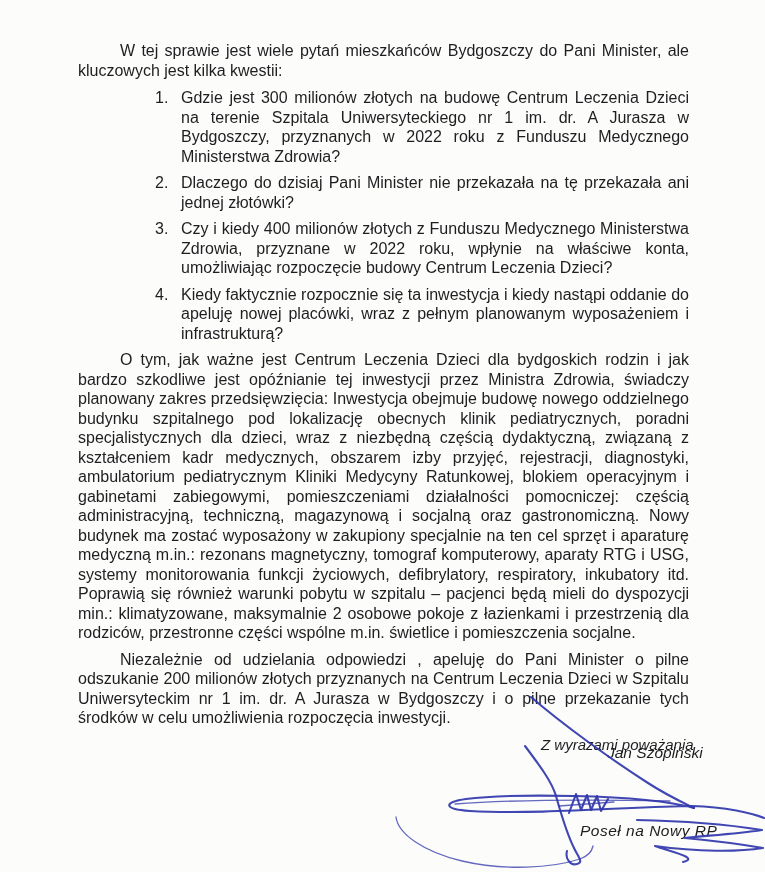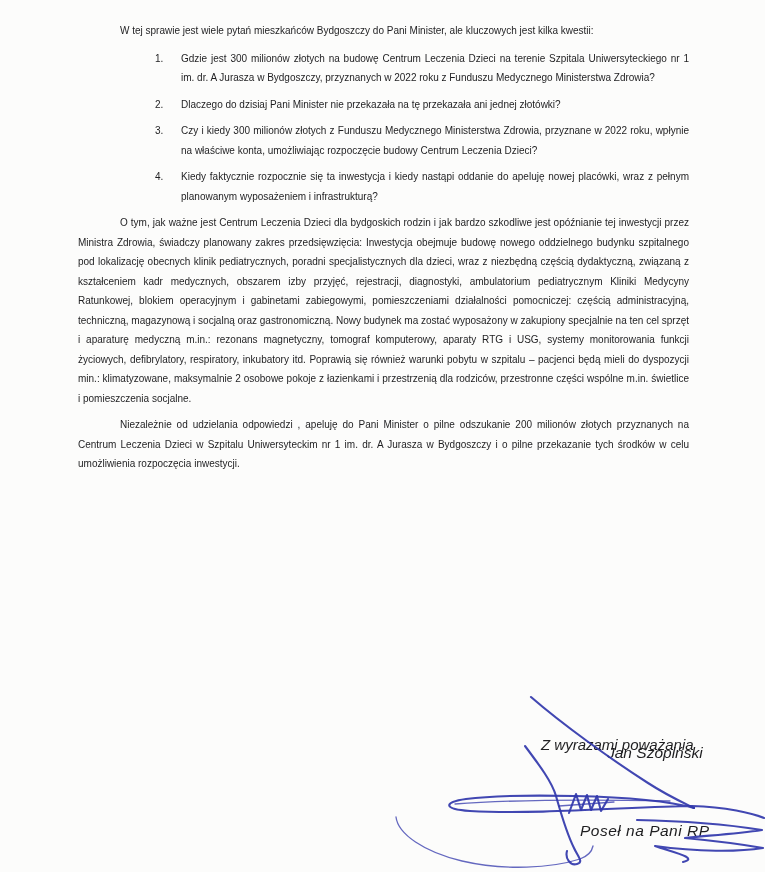--- a/index.html
+++ b/index.html
@@ -18,23 +18,23 @@
   }
   .page {
     position: absolute;
     inset: 0;
     background: var(--paper);
     color: var(--text);
   }
   .content {
     position: absolute;
     left: 78px;
-    top: 21px;
+    top: 41px;
     width: 611px;
-    font-size: 10px;
+    font-size: 16px;
     line-height: 19.5px;
   }
   .para {
     text-align: justify;
     text-indent: 42px;
     margin-bottom: 7px;
   }
   .questions {
     list-style: none;
     margin: 8px 0 1px 77px;
@@ -91,39 +91,39 @@
       <li class="q-item">
         <span class="q-num">1.</span>
         <span class="q-text">Gdzie jest 300 milionów złotych na budowę Centrum Leczenia Dzieci na terenie Szpitala Uniwersyteckiego nr 1 im. dr. A Jurasza w Bydgoszczy, przyznanych w 2022 roku z Funduszu Medycznego Ministerstwa Zdrowia?</span>
       </li>
     <li class="q-item">
         <span class="q-num">2.</span>
         <span class="q-text">Dlaczego do dzisiaj Pani Minister nie przekazała na tę przekazała ani jednej złotówki?</span>
       </li>
         <li class="q-item">
         <span class="q-num">3.</span>
-        <span class="q-text">Czy i kiedy 300 milionów złotych z Funduszu Medycznego Ministerstwa Zdrowia, przyznane w 2022 roku,  wpłynie na właściwe konta, umożliwiając rozpoczęcie budowy Centrum Leczenia Dzieci?</span>
+        <span class="q-text">Czy i kiedy 400 milionów złotych z Funduszu Medycznego Ministerstwa Zdrowia, przyznane w 2022 roku,  wpłynie na właściwe konta, umożliwiając rozpoczęcie budowy Centrum Leczenia Dzieci?</span>
       </li>
         <li class="q-item">
         <span class="q-num">4.</span>
         <span class="q-text">Kiedy faktycznie rozpocznie się ta inwestycja i kiedy nastąpi oddanie do apeluję nowej placówki, wraz z pełnym planowanym wyposażeniem i infrastrukturą?</span>
       </li>
       </ol>
 
     <p class="para">O tym, jak ważne jest Centrum Leczenia Dzieci dla bydgoskich rodzin i jak bardzo szkodliwe jest opóźnianie tej inwestycji przez Ministra Zdrowia, świadczy planowany zakres przedsięwzięcia: Inwestycja obejmuje budowę nowego oddzielnego budynku szpitalnego pod lokalizację obecnych klinik pediatrycznych, poradni specjalistycznych dla dzieci, wraz z niezbędną częścią dydaktyczną, związaną z kształceniem kadr medycznych, obszarem izby przyjęć, rejestracji, diagnostyki, ambulatorium pediatrycznym Kliniki Medycyny Ratunkowej, blokiem operacyjnym i gabinetami zabiegowymi, pomieszczeniami działalności pomocniczej: częścią administracyjną, techniczną, magazynową i socjalną oraz gastronomiczną. Nowy budynek ma zostać wyposażony w zakupiony specjalnie na ten cel sprzęt i aparaturę medyczną m.in.: rezonans magnetyczny, tomograf komputerowy, aparaty RTG i USG, systemy monitorowania funkcji życiowych, defibrylatory, respiratory, inkubatory itd. Poprawią się również warunki pobytu w szpitalu – pacjenci będą mieli do dyspozycji min.: klimatyzowane, maksymalnie 2 osobowe pokoje z łazienkami i przestrzenią dla rodziców, przestronne części wspólne m.in. świetlice i pomieszczenia socjalne.</p>
 
 
     <p class="para">Niezależnie od udzielania odpowiedzi , apeluję do Pani Minister o pilne odszukanie 200 milionów złotych przyznanych na Centrum Leczenia Dzieci w Szpitalu Uniwersyteckim nr 1 im. dr. A Jurasza w Bydgoszczy i o pilne przekazanie tych środków w celu umożliwienia rozpoczęcia inwestycji.</p>
 
   </div>
 
   <div class="closing">
     <span class="line salutation">Z wyrazami poważania</span>
     <span class="line signer-name">Jan Szopiński</span>
-    <span class="line signer-title">Poseł na Pani RP</span>
+    <span class="line signer-title">Poseł na Nowy RP</span>
   </div>
 
   <svg class="ink-svg" viewBox="0 0 765 872" width="765" height="872">
 
     <path d="M531,697 C562,724 612,760 648,783 C668,796 686,804 694,808"></path>
 
     <path d="M694,808 C640,793 505,794 466,799 C444,802 442,809 470,811 C540,815 640,806 692,806 C726,807 752,813 764,818"></path>
     <path class="thin" d="M455,804 C520,799 618,800 670,801"></path>
 
     <path d="M525,746 C540,766 552,782 556,796 C560,810 566,832 574,848 C578,857 584,862 577,864 C570,866 565,858 567,851"></path>

